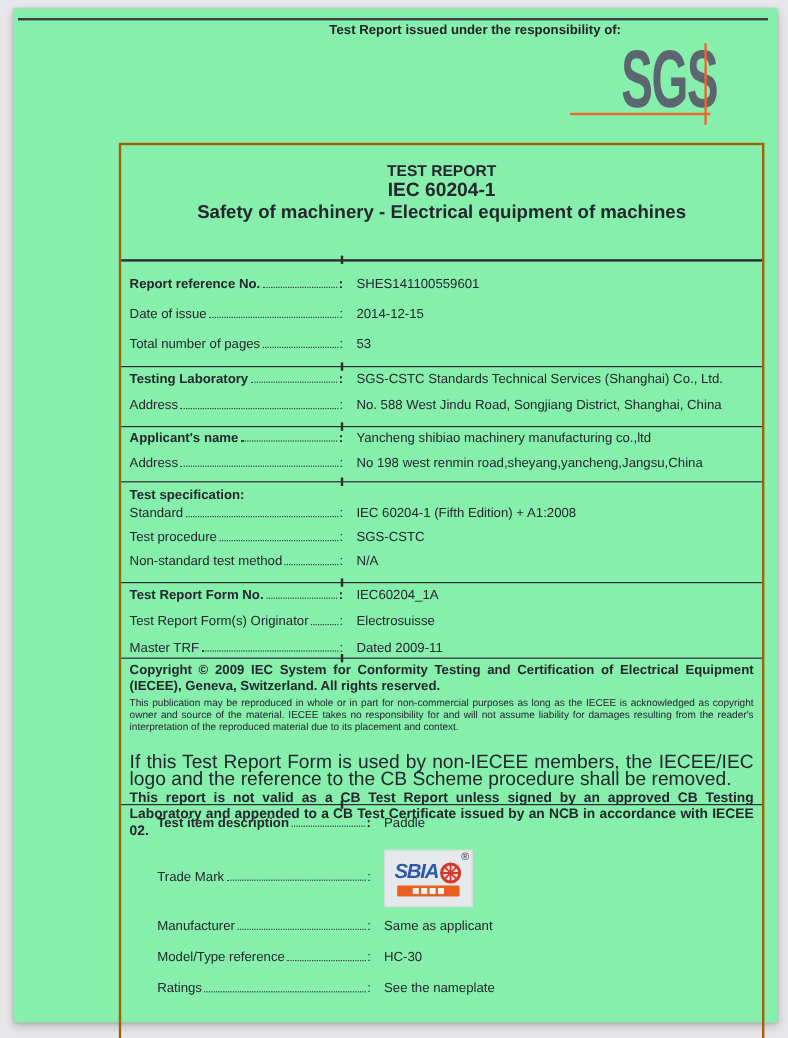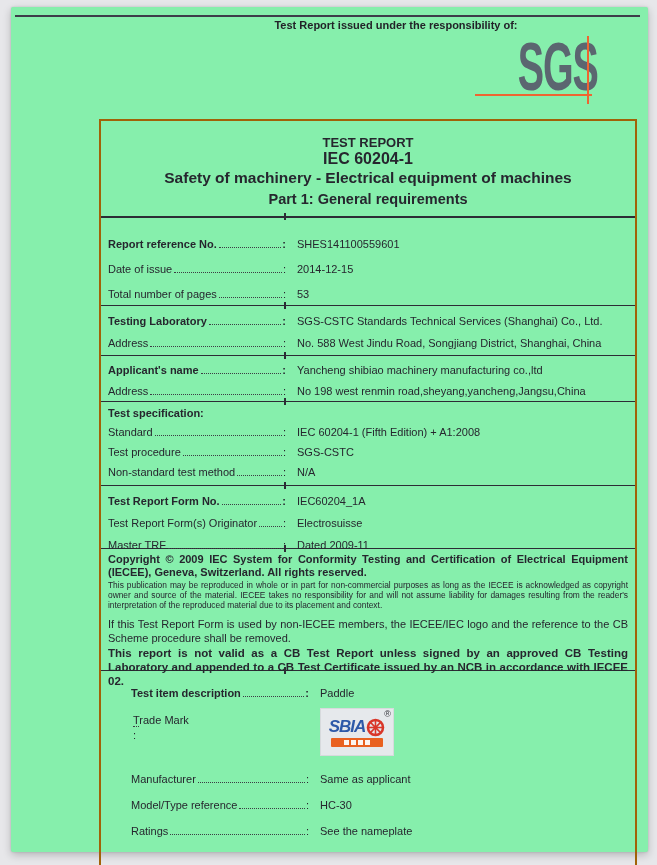--- a/index.html
+++ b/index.html
@@ -47,21 +47,21 @@
     content:"";position:absolute;left:183px;bottom:-4px;width:2px;height:7px;background:#2c2c35;
   }
   .sect:last-child::after{display:none;}
 
   .title-sect{height:97px;text-align:center;padding-top:13px;border-bottom-width:2px;}
   .t1{font-size:13px;font-weight:bold;line-height:17px;}
   .t2{font-size:16px;font-weight:bold;line-height:16px;}
   .t3{font-size:15.5px;font-weight:bold;line-height:22px;}
   .t4{font-size:14.5px;font-weight:bold;line-height:20px;}
 
-  .row{display:flex;align-items:center;padding:0 8px 0 7px;font-size:11px;}
+  .row{display:flex;align-items:flex-start;padding:0 8px 0 7px;font-size:11px;}
   .lbl{width:178px;flex:none;display:flex;align-items:baseline;}
   .lbl .txt{white-space:nowrap;}
   .lbl .dots{flex:1;min-width:6px;border-bottom:1.6px dotted #3c3c44;margin:0 1px 2px 2px;}
   .lbl .colon{flex:none;}
   .b{font-weight:bold;}
   .val{margin-left:11px;white-space:nowrap;}
 
   .s1{height:88px;padding-top:13px;}
   .s1 .row{height:25px;}
   .s2{height:50px;padding-top:4px;}
@@ -70,27 +70,27 @@
   .s3 .row{height:21px;}
   .s4{height:84px;padding-top:4px;}
   .s4 .row{height:20px;}
   .heading-row{padding:1px 8px 3px 7px;font-size:11px;}
   .s5{height:63px;padding-top:4px;}
   .s5 .row{height:22px;}
 
   .s6{height:122px;padding:4px 7px 0 7px;}
   .cp-bold{font-size:11px;font-weight:bold;line-height:13px;text-align:justify;}
   .cp-fine{font-size:8.4px;line-height:10px;text-align:justify;margin-top:1px;}
-  .cp-note{font-size:11px;line-height:14px;text-align:justify;margin-top:7px;}
+  .cp-note{font-size:16px;line-height:14px;text-align:justify;margin-top:19px;}
   .cp-valid{font-size:11.5px;font-weight:bold;line-height:14px;text-align:justify;margin-top:1px;}
 
   .s7{padding-top:9px;}
   .s7 .row{height:26px;}
   .row-tm{height:58px !important;align-items:flex-start !important;padding-top:2px;}
-  .row-tm .lbl{margin-top:6px;flex-direction:column;}
+  .row-tm .lbl{margin-top:17px;}
 
   
   .tm-box{
     margin-left:11px;width:74px;height:48px;background:#e6e9ec;
     position:relative;display:flex;flex-direction:column;align-items:center;justify-content:center;
     box-shadow:inset 0 0 0 1px #d7dadd;
   }
   .tm-top{display:flex;align-items:center;gap:1px;}
   .tm-name{
     font-size:17px;font-weight:900;font-style:italic;color:#2d59a8;
@@ -114,21 +114,20 @@
   <div class="sgs-wordmark">SGS</div>
   <div class="sgs-hline"></div>
   <div class="sgs-vline"></div>
 
   <div class="doc-table">
 
     <div class="sect title-sect">
       <div class="t1">TEST REPORT</div>
       <div class="t2">IEC 60204-1</div>
       <div class="t3">Safety of machinery - Electrical equipment of machines</div>
-      <div class="t4">Part 1: General requirements</div>
     </div>
 
     <div class="sect s1">
       <div class="row">
         <div class="lbl b">
             <span class="txt">Report reference No.</span>
             <span class="dots"></span>
             <span class="colon">:</span>
           </div>
         <div class="val">SHES141100559601</div>

